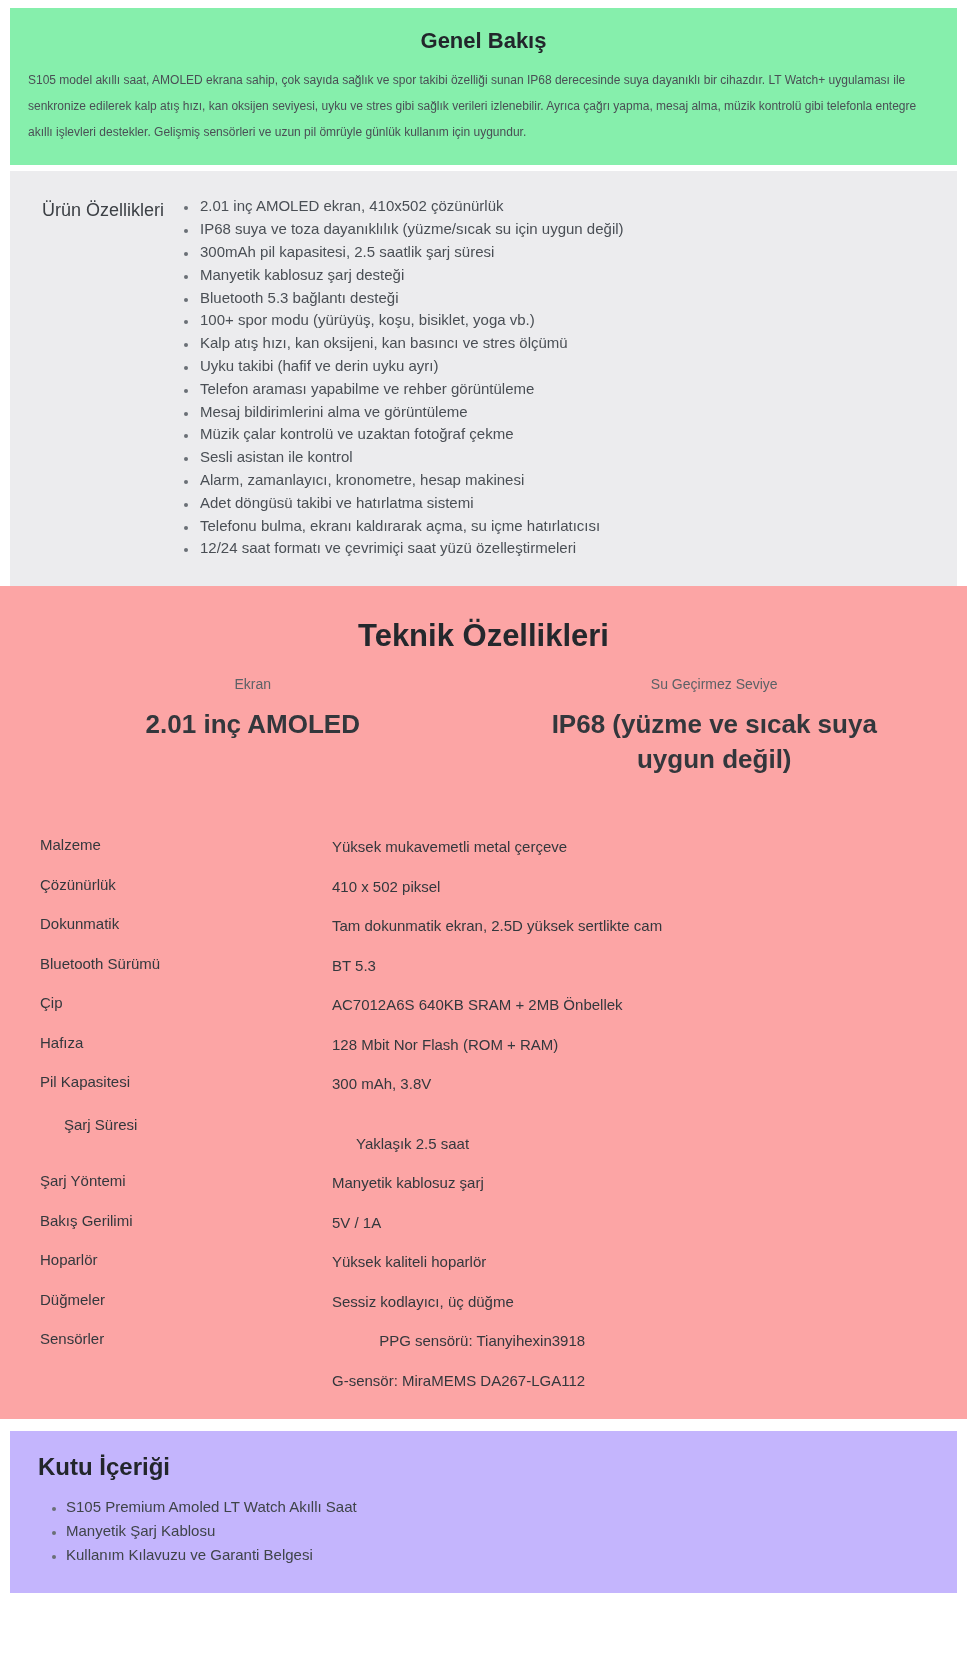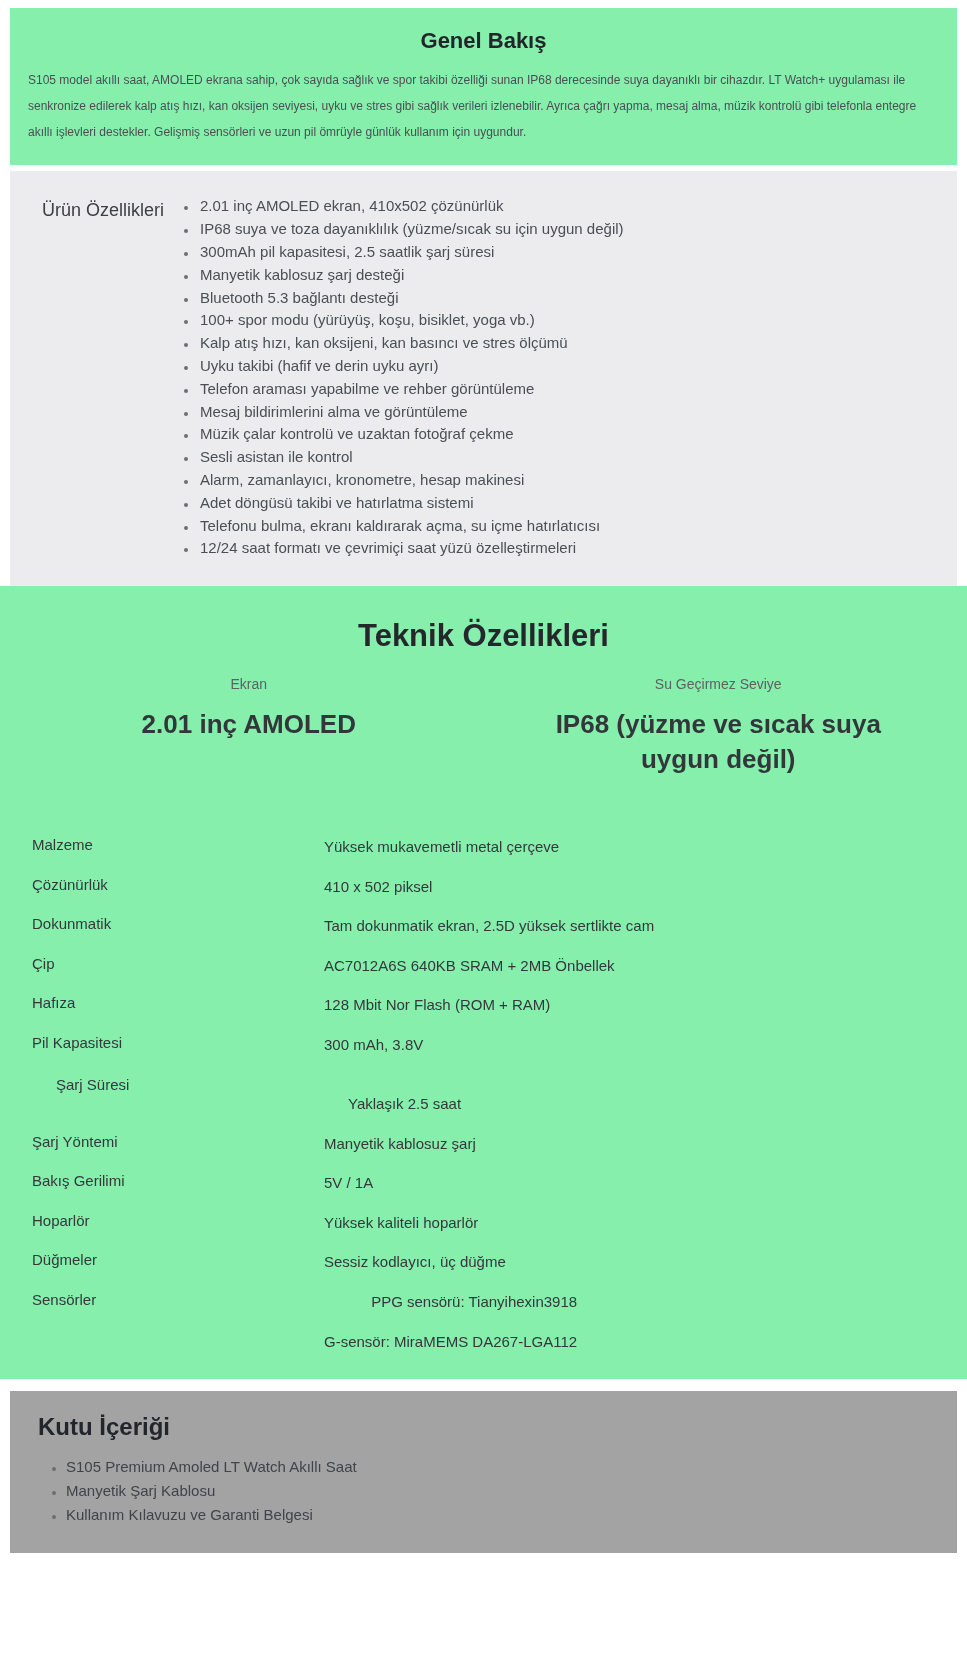--- a/index.html
+++ b/index.html
@@ -29,42 +29,42 @@
     flex: 0 0 150px; width: 150px; text-align: center;
     font-size: 18px; line-height: 1.45; color: #3c4045; padding-top: 2px;
   }
   .features ul { flex: 1; margin: 0; padding-left: 20px; }
   .features li {
     font-size: 15px; line-height: 1.52; color: #4a4f55; padding-left: 2px;
   }
   .features li::marker { color: #6a6f75; font-size: 12px; }
 
   
-  .tech { padding: 8px 4px 18px; background: #86efac; }
+  .tech { padding: 8px 12px 18px; background: #fca5a5; }
   .tech h1 {
     text-align: center; font-size: 31px; font-weight: bold;
     color: #24282d; margin: 24px 0 22px;
   }
   .highlights { display: flex; padding: 0 10px; }
   .highlight { flex: 1; text-align: center; padding: 0 30px; }
   .hl-label { font-size: 14px; color: #5c6166; margin-bottom: 15px; }
   .hl-value {
     font-size: 26px; font-weight: bold; color: #33373c; line-height: 1.35;
   }
 
   .spec-table { margin-top: 50px; }
   .spec-row { display: flex; align-items: flex-start; padding: 9px 28px 9.5px; }
   .spec-label { flex: 0 0 292px; font-size: 15px; color: #34383d; }
   .spec-value { font-size: 15px; color: #34383d; line-height: 1.4; text-align: right; }
   .spec-row.tall { padding-top: 12px; margin-left: 24px; }
   .spec-row.tall .spec-value { padding-top: 17px; }
   .spec-value-2 { margin-top: 19px; }
 
   
-  .boxsec { background: #a3a3a3; margin: 12px 10px 0; padding: 18px 18px 18px; }
+  .boxsec { background: #c4b5fd; margin: 12px 10px 0; padding: 18px 18px 18px; }
   .boxsec h2 { font-size: 24px; font-weight: bold; color: #22262b; margin: 4px 0 14px; padding-left: 10px; }
   .boxsec ul { margin: 8px; padding-left: 30px; }
   .boxsec li { font-size: 15px; line-height: 1.6; color: #3f4449; }
   .boxsec li::marker { color: #6a6f75; font-size: 12px; }
 
   
   .compat { background: #ffffff; padding: 24px 28px 10px; }
 </style>
 </head>
 <body>
@@ -119,20 +119,24 @@
       </div>
       <div class="spec-row">
         <div class="spec-label">Çözünürlük</div>
         <div class="spec-value">410 x 502 piksel</div>
       </div>
       <div class="spec-row">
         <div class="spec-label">Dokunmatik</div>
         <div class="spec-value">Tam dokunmatik ekran, 2.5D yüksek sertlikte cam</div>
       </div>
       <div class="spec-row">
+        <div class="spec-label">Bluetooth Sürümü</div>
+        <div class="spec-value">BT 5.3</div>
+      </div>
+      <div class="spec-row">
         <div class="spec-label">Çip</div>
         <div class="spec-value">AC7012A6S 640KB SRAM + 2MB Önbellek</div>
       </div>
       <div class="spec-row">
         <div class="spec-label">Hafıza</div>
         <div class="spec-value">128 Mbit Nor Flash (ROM + RAM)</div>
       </div>
       <div class="spec-row">
         <div class="spec-label">Pil Kapasitesi</div>
         <div class="spec-value">300 mAh, 3.8V</div>

